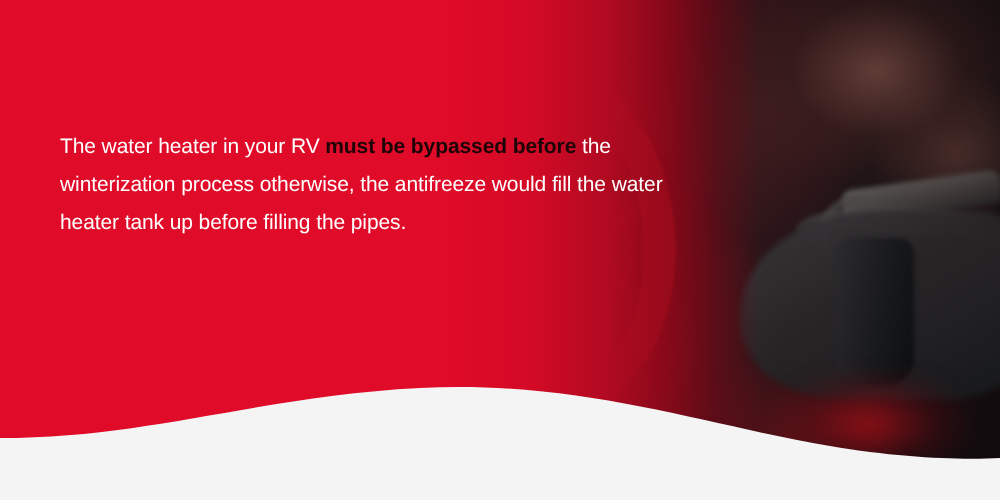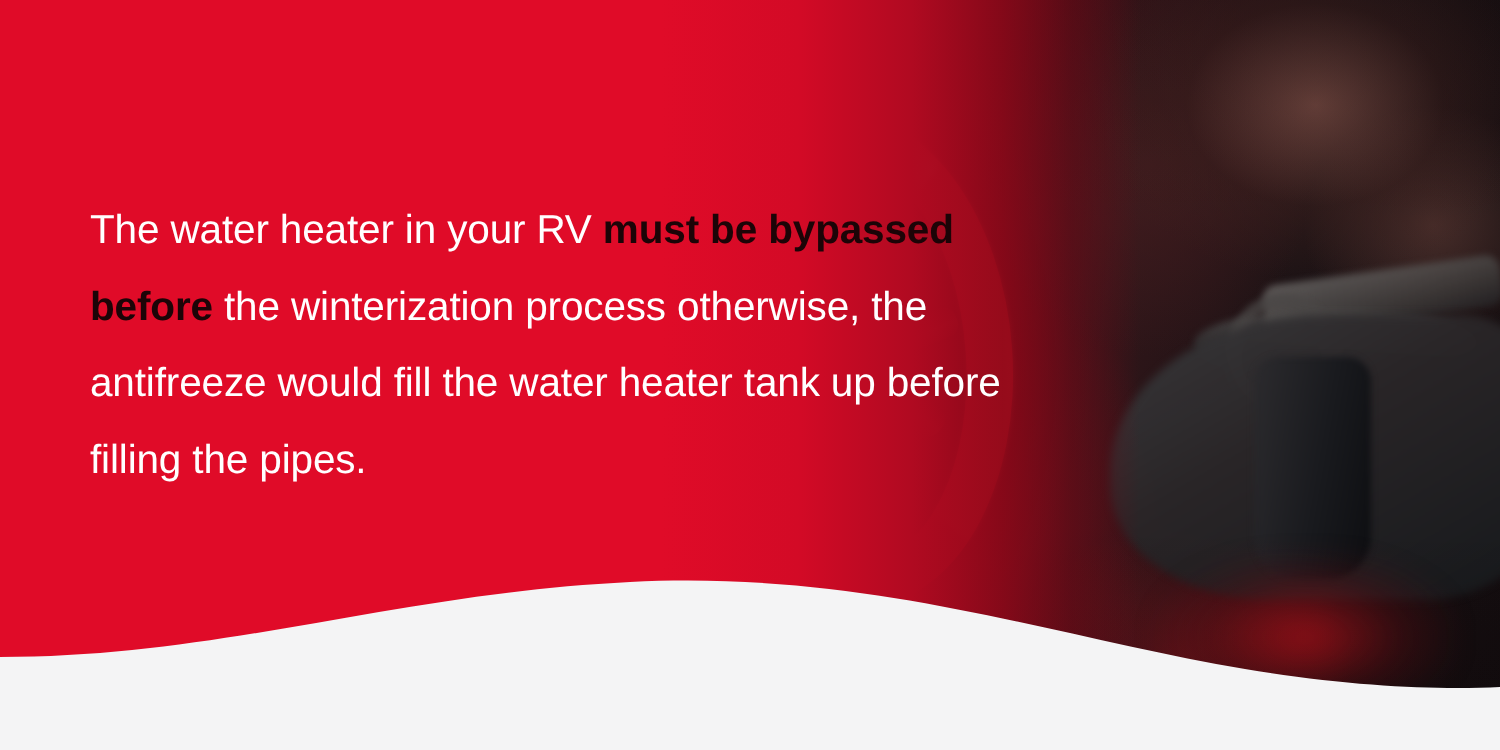--- a/index.html
+++ b/index.html
@@ -258,22 +258,22 @@
         rgba(110,8,22,0.55) 94%,
         rgba(90,8,20,0.0) 100%);
   }
 
   
   .copy {
     position: absolute;
     left: 60px;
     top: 128px;
     width: 660px;
-    font-size: 27px;
-    line-height: 51px;
+    font-size: 21px;
+    line-height: 38px;
     letter-spacing: -0.1px;
     color: #ffffff;
     text-rendering: geometricPrecision;
   }
   .copy .em {
     font-weight: bold;
     color: #1c0407;
   }
 
   

